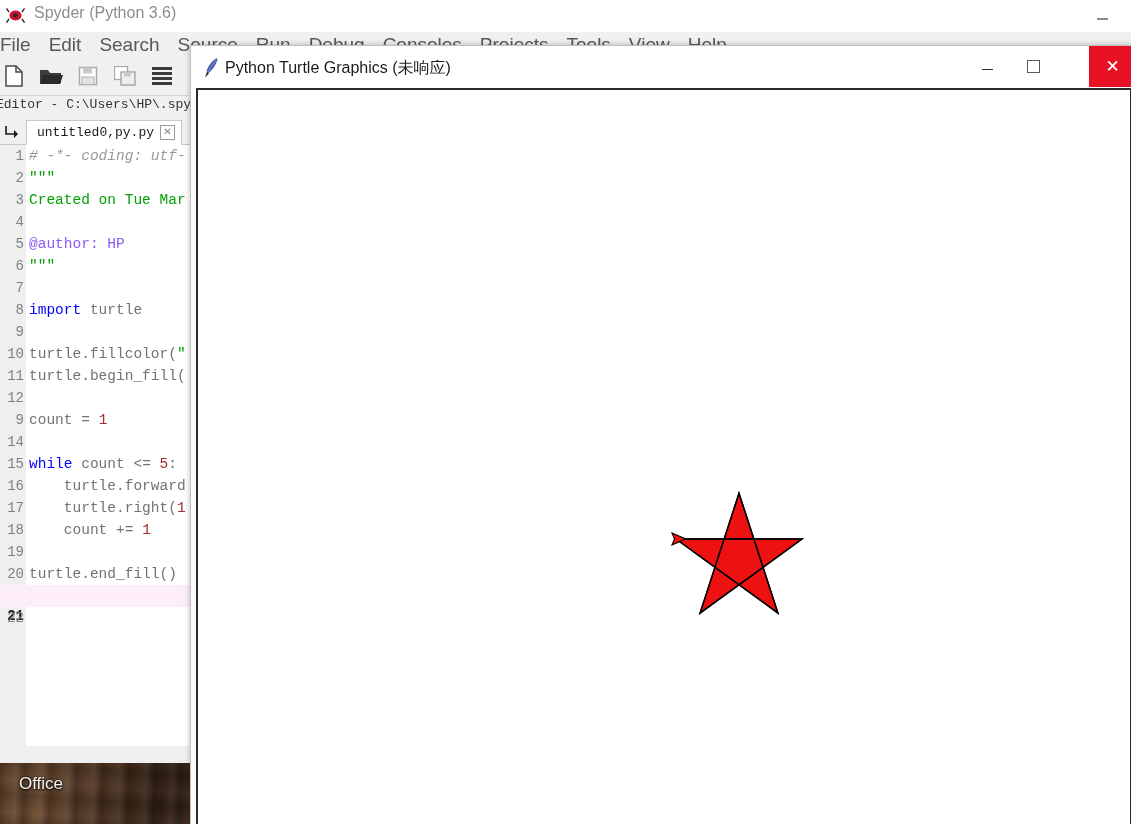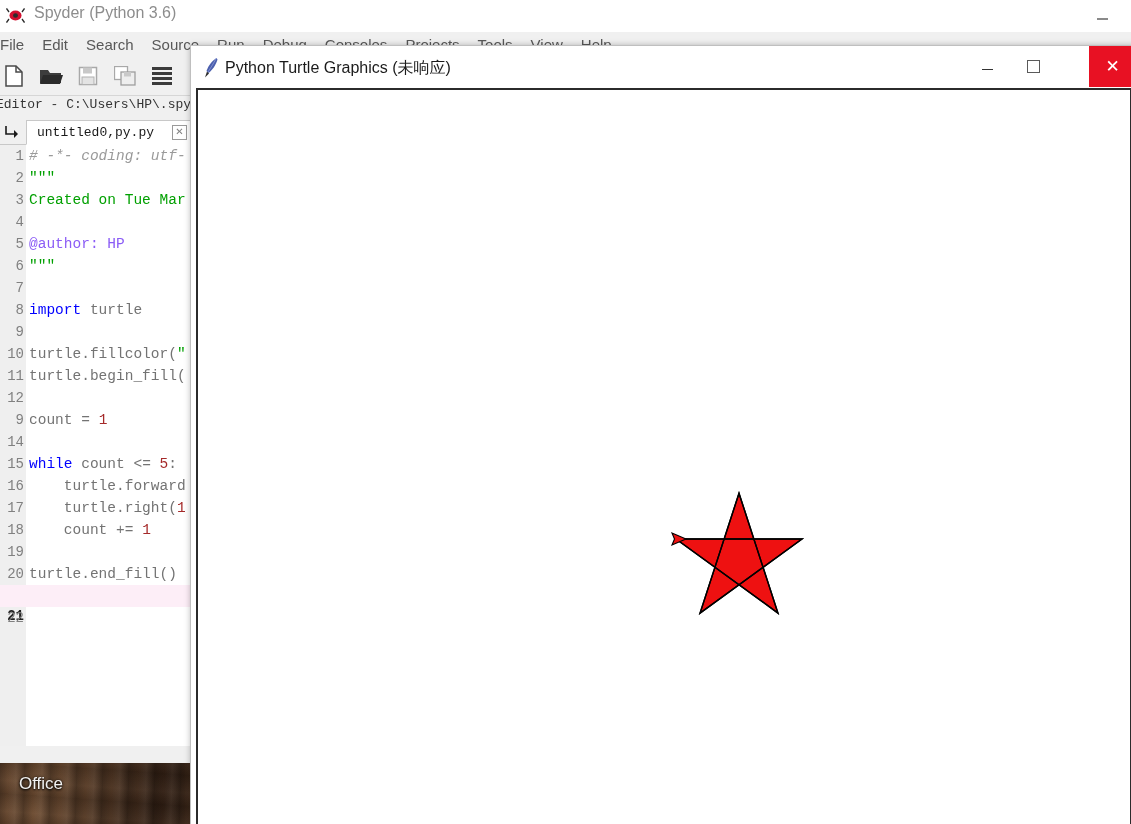--- a/index.html
+++ b/index.html
@@ -89,21 +89,21 @@
   #spyder-menubar {
     position: relative;
     height: 25px;
     background: #f0f0f0;
     padding-left: 16px;
     display: flex;
     align-items: center;
     gap: 18px;
   }
   #spyder-menubar .menu-item {
-    font-size: 15px;
+    font-size: 19px;
     color: #585858;
     font-family: "Liberation Sans", sans-serif;
     white-space: nowrap;
   }
 
   
   #spyder-toolbar {
     position: relative;
     height: 38px;
     background: #f0f0f0;
@@ -135,21 +135,21 @@
     left: 16px; top: 120px;
     width: 1131px; height: 24px;
     display: flex; align-items: center;
     z-index: 12;
   }
   #editor-tab-browse-icon {
     width: 26px; height: 22px;
     display:flex; align-items:center; justify-content:center;
   }
   #editor-tab-untitled {
-    display: flex; align-items: center; gap: 18px;
+    display: flex; align-items: center; gap: 6px;
     height: 23px;
     padding: 0 6px 0 10px;
     background: #ffffff;
     border: 1px solid #c8c8c8;
     border-bottom: 1px solid #ffffff;
     font-family: "Liberation Mono", monospace;
     font-size: 13px;
     color: #1a1a1a;
   }
   #editor-tab-close {

